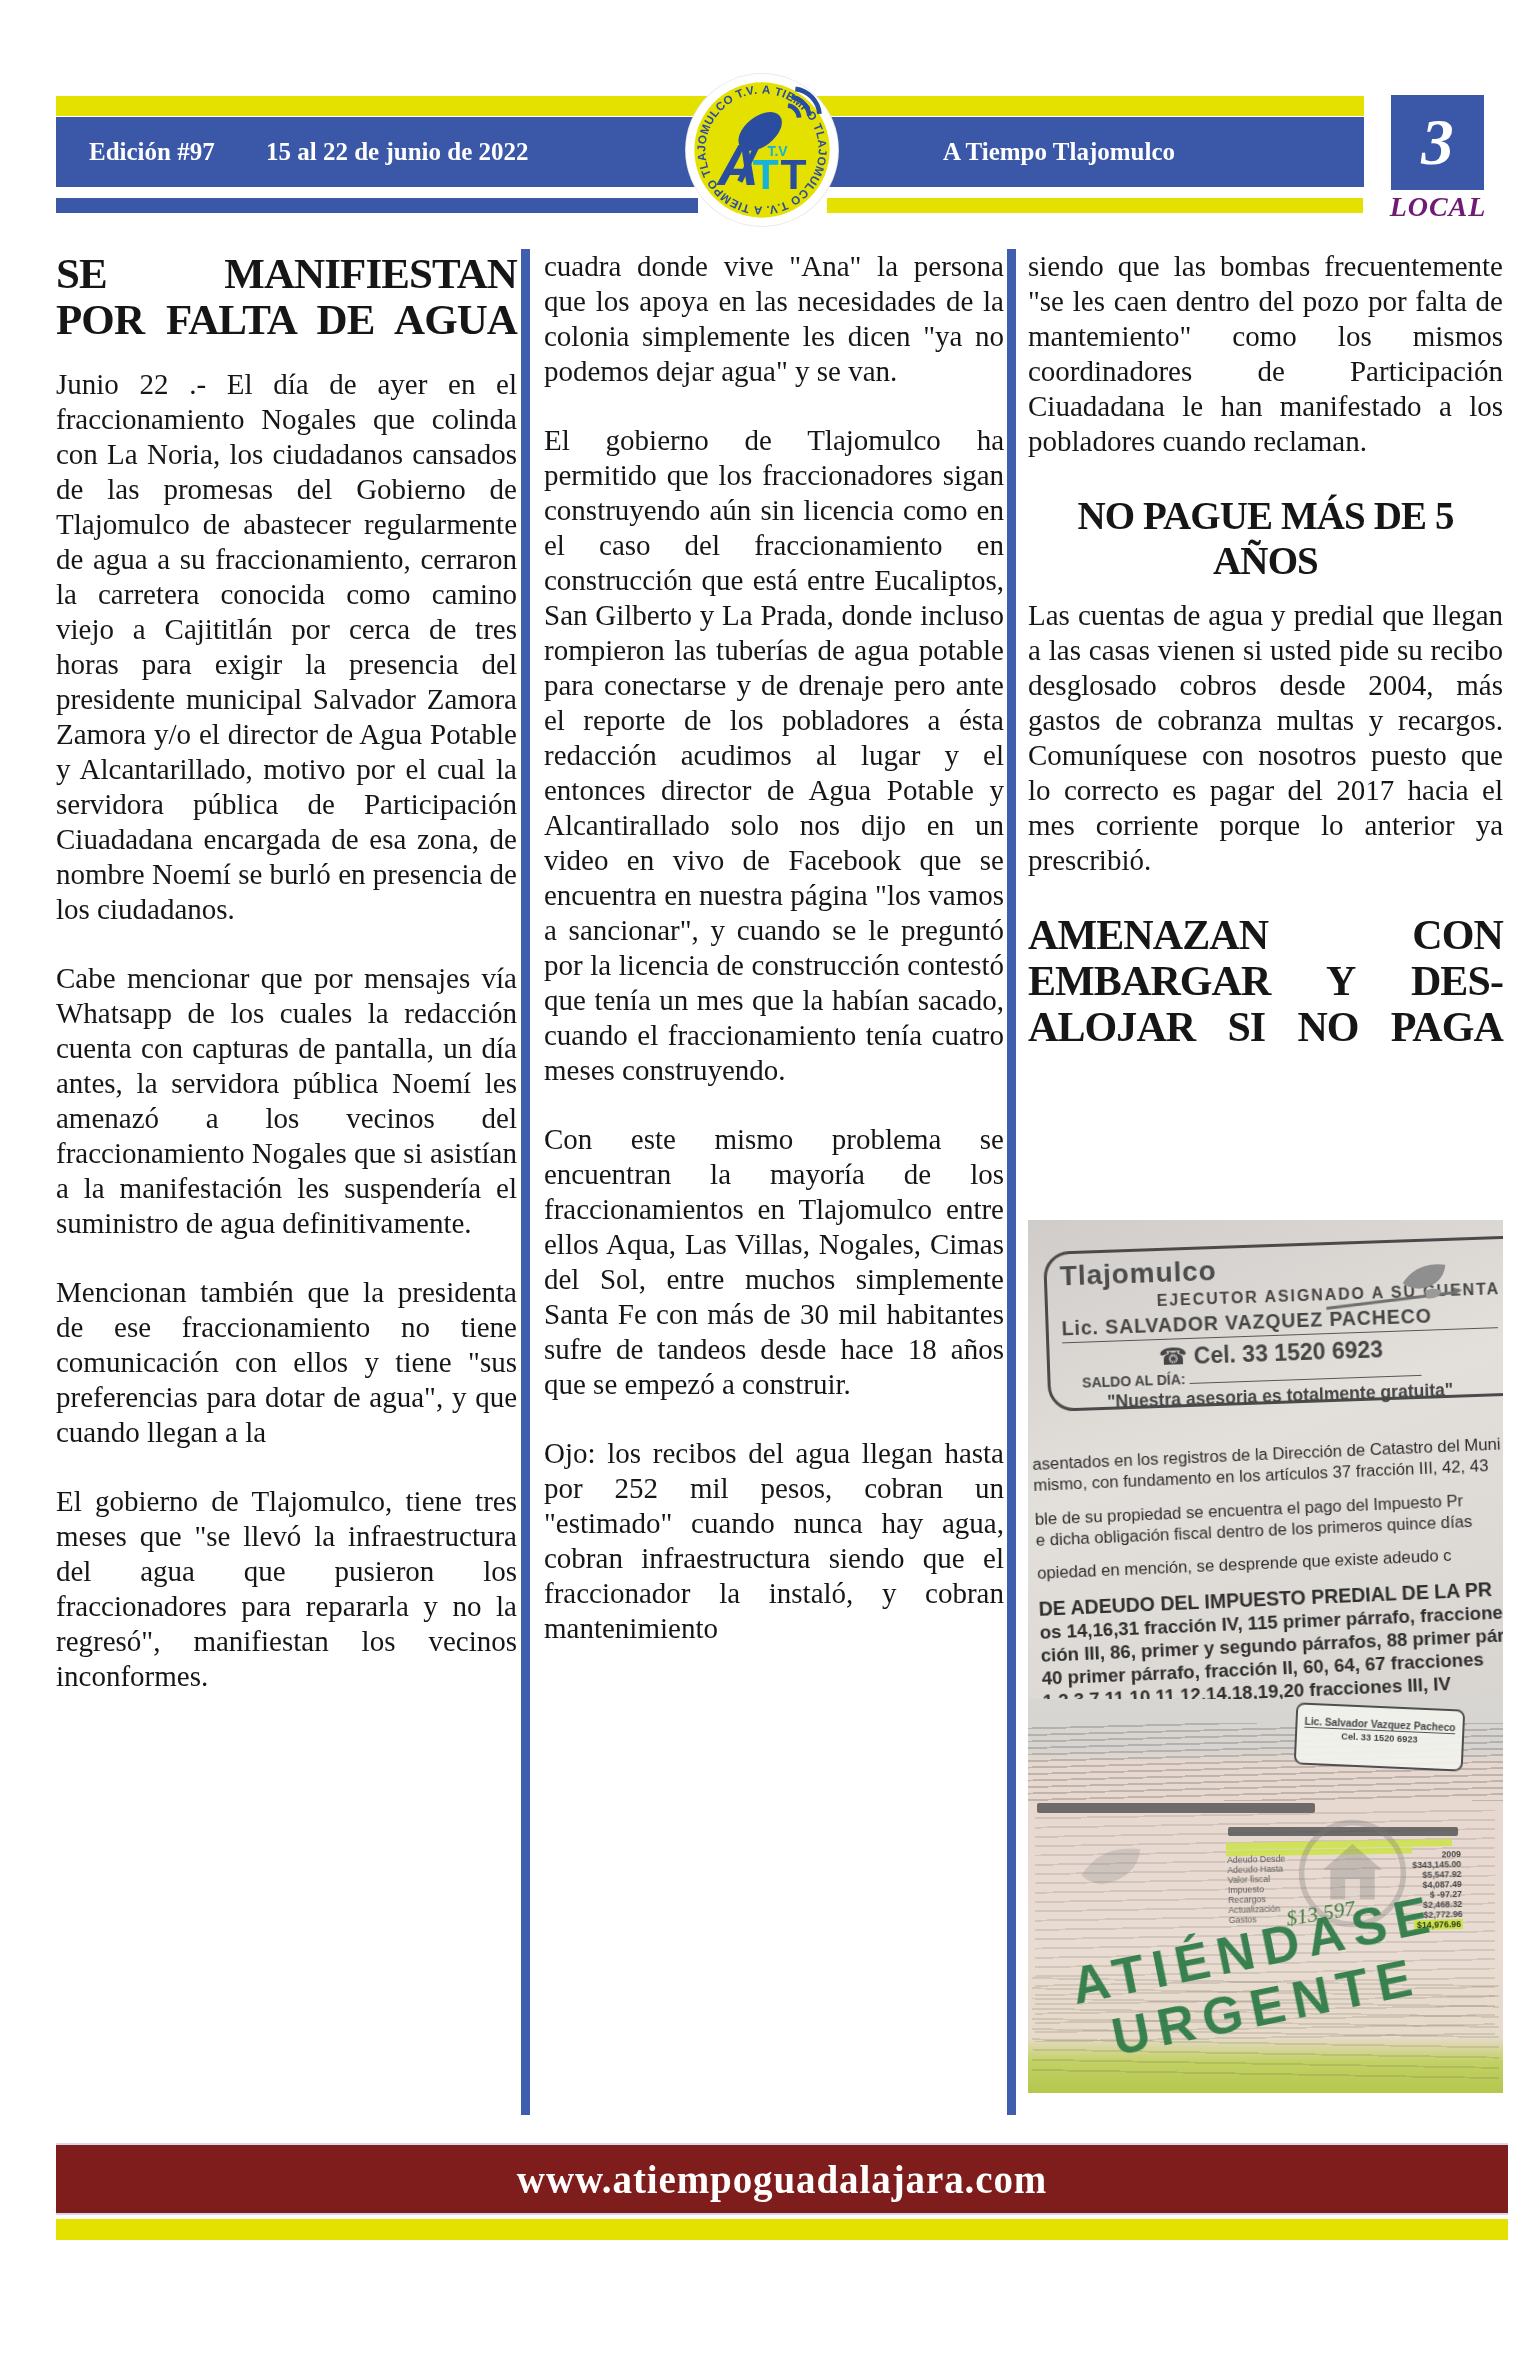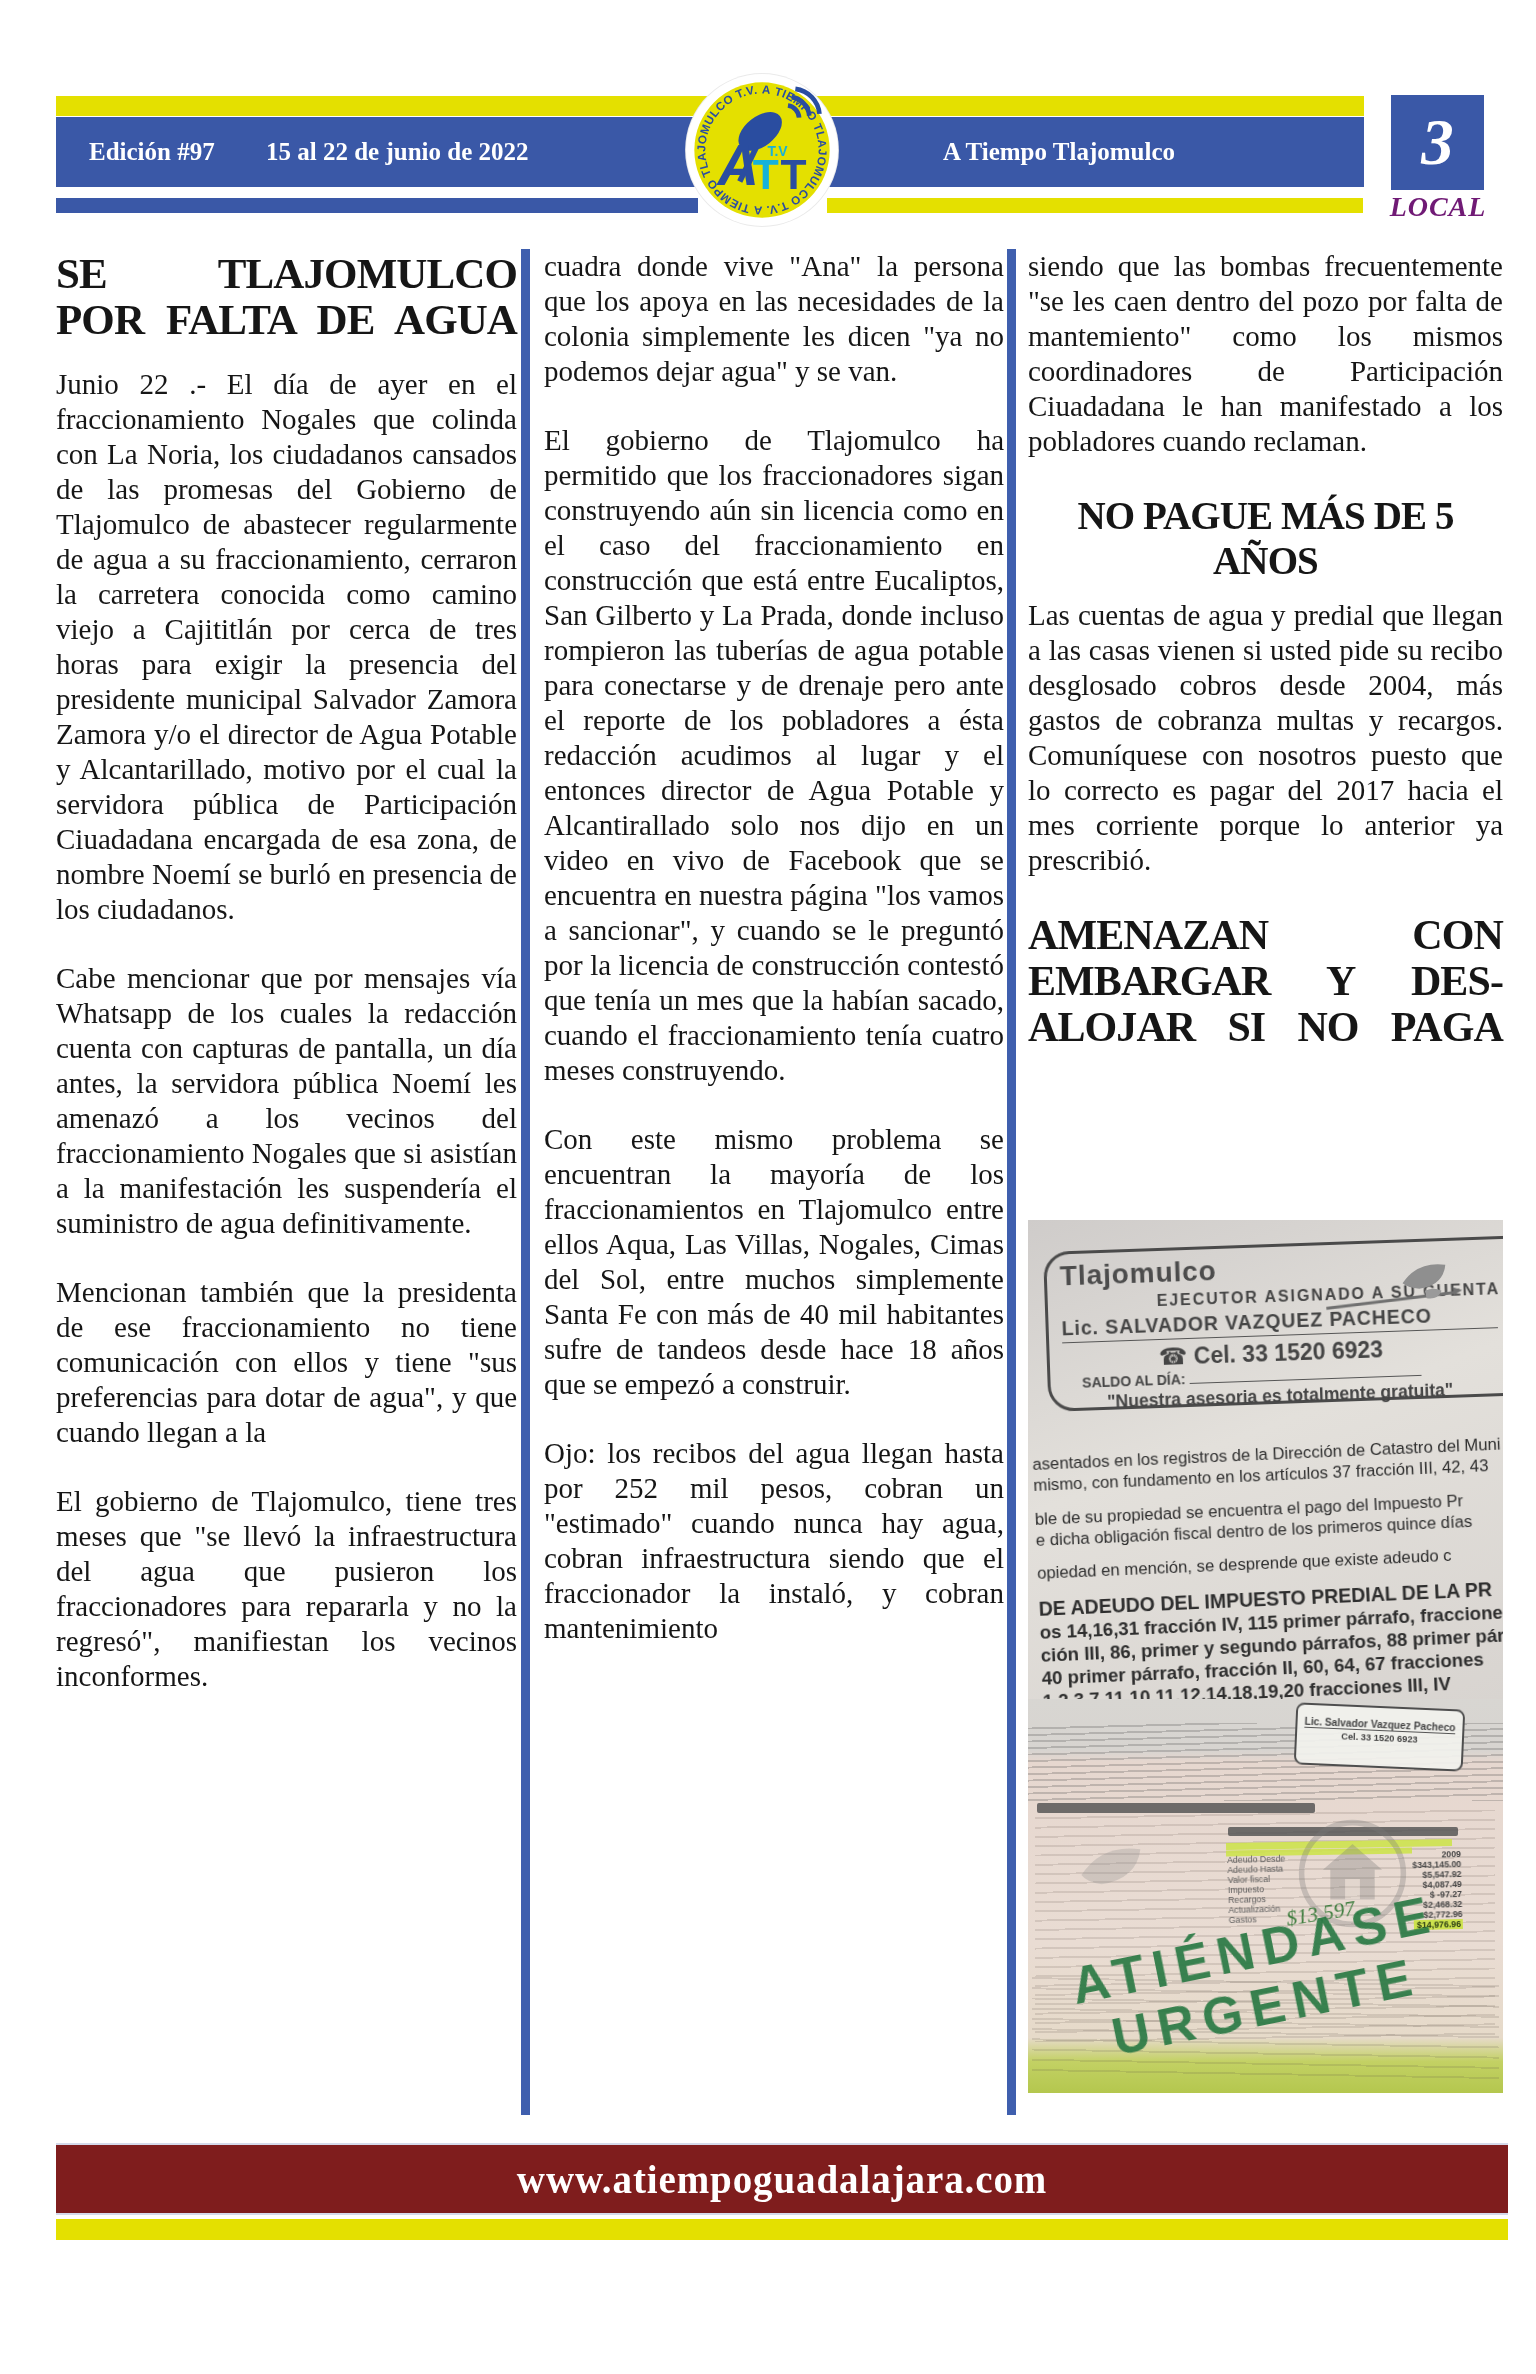--- a/index.html
+++ b/index.html
@@ -152,32 +152,32 @@
 
   <div class="abs pagebox">
     <span>3</span>
   </div>
   <div class="abs section-label">LOCAL</div>
 
   <div class="abs divider" id="div1"></div>
   <div class="abs divider" id="div2"></div>
 
   <div class="abs col" id="col1">
-    <div class="headline" id="headline1">SE TLAJOMULCO
+    <div class="headline" id="headline1">SE MANIFIESTAN
 POR FALTA DE AGUA</div>
     <p class="para">Junio 22 .- El día de ayer en el fraccionamiento Nogales que colinda con La Noria, los ciudadanos cansados de las promesas del Gobierno de Tlajomulco de abastecer regularmente de agua a su fraccionamiento, cerraron la carretera conocida como camino viejo a Cajititlán por cerca de tres horas para exigir la presencia del presidente municipal Salvador Zamora Zamora y/o el director de Agua Potable y Alcantarillado, motivo por el cual la servidora pública de Participación Ciuadadana encargada de esa zona, de nombre Noemí se burló en presencia de los ciudadanos.</p>
     <p class="para">Cabe mencionar que por mensajes vía Whatsapp de los cuales la redacción cuenta con capturas de pantalla, un día antes, la servidora pública Noemí les amenazó a los vecinos del fraccionamiento Nogales que si asistían a la manifestación les suspendería el suministro de agua definitivamente.</p>
     <p class="para">Mencionan también que la presidenta de ese fraccionamiento no tiene comunicación con ellos y tiene "sus preferencias para dotar de agua", y que cuando llegan a la</p>
     <p class="para">El gobierno de Tlajomulco, tiene tres meses que "se llevó la infraestructura del agua que pusieron los fraccionadores para repararla y no la regresó", manifiestan los vecinos inconformes.</p>
   </div>
 
   <div class="abs col" id="col2">
     <p class="para">cuadra donde vive "Ana" la persona que los apoya en las necesidades de la colonia simplemente les dicen "ya no podemos dejar agua" y se van.</p>
     <p class="para">El gobierno de Tlajomulco ha permitido que los fraccionadores sigan construyendo aún sin licencia como en el caso del fraccionamiento en construcción que está entre Eucaliptos, San Gilberto y La Prada, donde incluso rompieron las tuberías de agua potable para conectarse y de drenaje pero ante el reporte de los pobladores a ésta redacción acudimos al lugar y el entonces director de Agua Potable y Alcantirallado solo nos dijo en un video en vivo de Facebook que se encuentra en nuestra página "los vamos a sancionar", y cuando se le preguntó por la licencia de construcción contestó que tenía un mes que la habían sacado, cuando el fraccionamiento tenía cuatro meses construyendo.</p>
-    <p class="para">Con este mismo problema se encuentran la mayoría de los fraccionamientos en Tlajomulco entre ellos Aqua, Las Villas, Nogales, Cimas del Sol, entre muchos simplemente Santa Fe con más de 40 mil habitantes sufre de tandeos desde hace 18 años que se empezó a construir.</p>
+    <p class="para">Con este mismo problema se encuentran la mayoría de los fraccionamientos en Tlajomulco entre ellos Aqua, Las Villas, Nogales, Cimas del Sol, entre muchos simplemente Santa Fe con más de 30 mil habitantes sufre de tandeos desde hace 18 años que se empezó a construir.</p>
     <p class="para">Ojo: los recibos del agua llegan hasta por 252 mil pesos, cobran un "estimado" cuando nunca hay agua, cobran infraestructura siendo que el fraccionador la instaló, y cobran mantenimiento</p>
   </div>
 
   <div class="abs col" id="col3">
     <p class="para">siendo que las bombas frecuentemente "se les caen dentro del pozo por falta de mantemiento" como los mismos coordinadores de Participación Ciuadadana le han manifestado a los pobladores cuando reclaman.</p>
     <div class="headline-center">NO PAGUE MÁS DE 5
 AÑOS</div>
     <p class="para">Las cuentas de agua y predial que llegan a las casas vienen si usted pide su recibo desglosado cobros desde 2004, más gastos de cobranza multas y recargos. Comuníquese con nosotros puesto que lo correcto es pagar del 2017 hacia el mes corriente porque lo anterior ya prescribió.</p>
     <div class="headline" id="headline3">AMENAZAN CON
 EMBARGAR Y DES-

